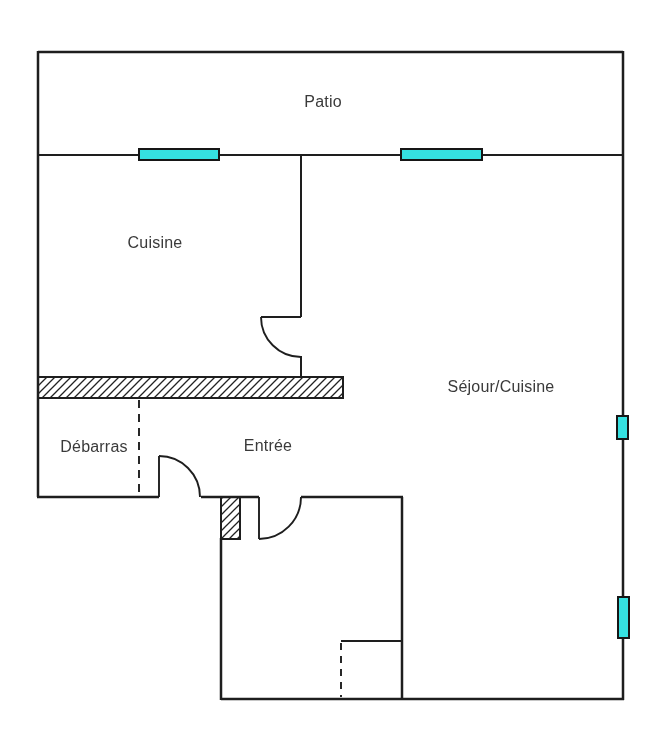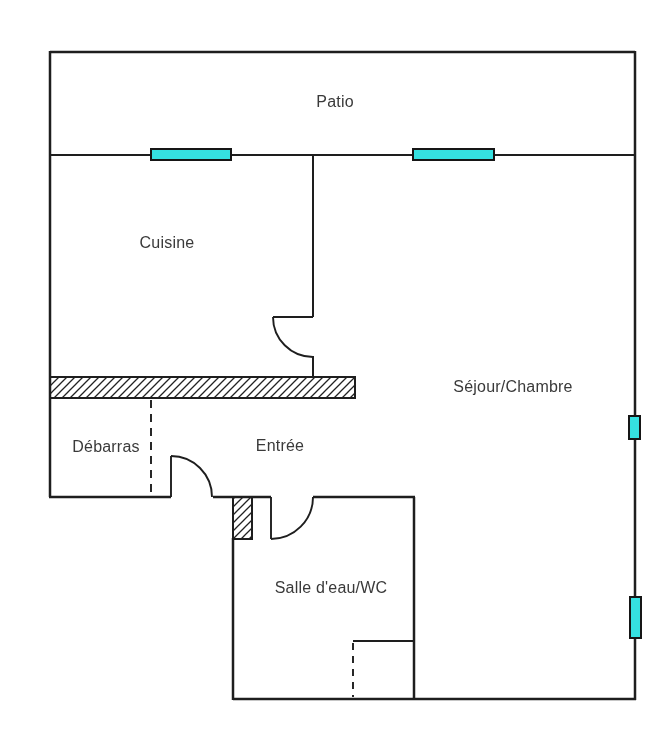--- a/index.html
+++ b/index.html
@@ -1,18 +1,18 @@
 <!DOCTYPE html>
 <html><head>
 <meta charset="utf-8">
 <style>
   html,body{margin:0;padding:0;background:#ffffff;}
   body{width:670px;height:750px;position:relative;overflow:hidden;
        font-family:"Liberation Sans", sans-serif;}
-  .plan{position:absolute;left:12px;top:0;width:606px;height:750px;}
+  .plan{position:absolute;left:0;top:0;width:606px;height:750px;}
   svg{position:absolute;left:0;top:0;}
   .wall{stroke:#1e1e1e;fill:none;}
   .wall-outer{stroke-width:2.5;}
   .wall-inner{stroke-width:2;}
   .door{stroke:#1e1e1e;stroke-width:1.9;fill:none;}
   .dashed{stroke:#1e1e1e;stroke-width:1.9;fill:none;}
   .hatched{stroke:#1e1e1e;stroke-width:2;}
   .window{stroke:#161616;stroke-width:2;}
   .room-label{position:absolute;transform:translate(-50%,-50%);
       font-size:16px;color:#3a3a3a;white-space:nowrap;letter-spacing:.2px;}
@@ -58,17 +58,16 @@
     <path class="door" d="M259,539 A42,42 0 0 0 301,497"></path>
 
     <rect class="window" x="139" y="149" width="80" height="11" fill="#35e1e1"></rect>
     <rect class="window" x="401" y="149" width="81" height="11" fill="#35e1e1"></rect>
     <rect class="window" x="617" y="416" width="11" height="23" fill="#35e1e1"></rect>
     <rect class="window" x="618" y="597" width="11" height="41" fill="#35e1e1"></rect>
   </svg>
 
   <div class="room-label" style="left:323px;top:102px">Patio</div>
   <div class="room-label" style="left:155px;top:243px">Cuisine</div>
-  <div class="room-label" style="left:501px;top:387px">Séjour/Chambre</div>
+  <div class="room-label" style="left:501px;top:387px">Séjour/Cuisine</div>
   <div class="room-label" style="left:94px;top:447px">Débarras</div>
   <div class="room-label" style="left:268px;top:446px">Entrée</div>
-  <div class="room-label" style="left:319px;top:588px">Salle d'eau/WC</div>
 </div>
 
 </body></html>

